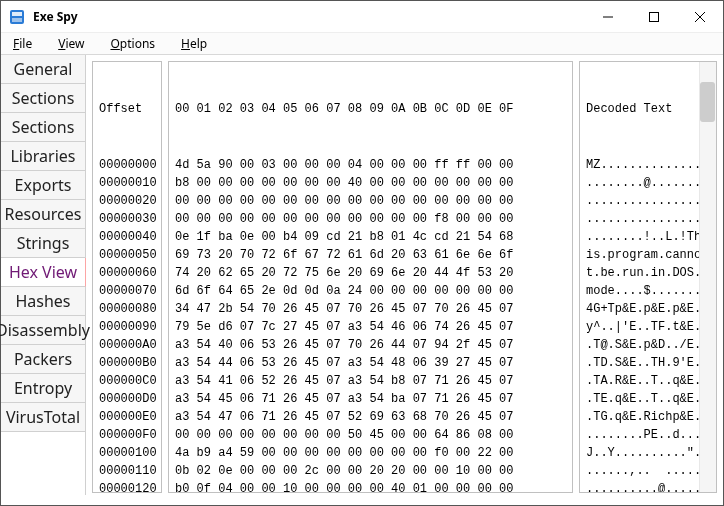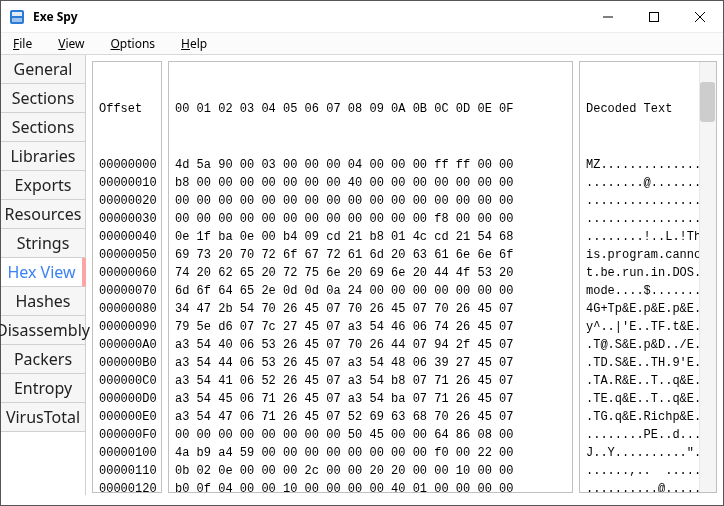--- a/index.html
+++ b/index.html
@@ -68,22 +68,22 @@
   .tab {
     height: 29px;
     display: flex; align-items: center; justify-content: center;
     border-bottom: 1px solid #d0d0d0;
     font-size: 16px;
     color: #222;
     background: #f6f6f6;
   }
   .tab.active {
     background: #fff;
-    color: #3b82f6;
-    border-right: 4px solid #fca5a5;
+    color: #701a75;
+    border-right: 1px solid #fca5a5;
     margin-right: -1px;
     position: relative;
   }
   .content {
     flex: 1;
     padding: 6px 6px 2px 6px;
     display: flex;
     min-width: 0;
     min-height: 0;
     gap: 6px;

